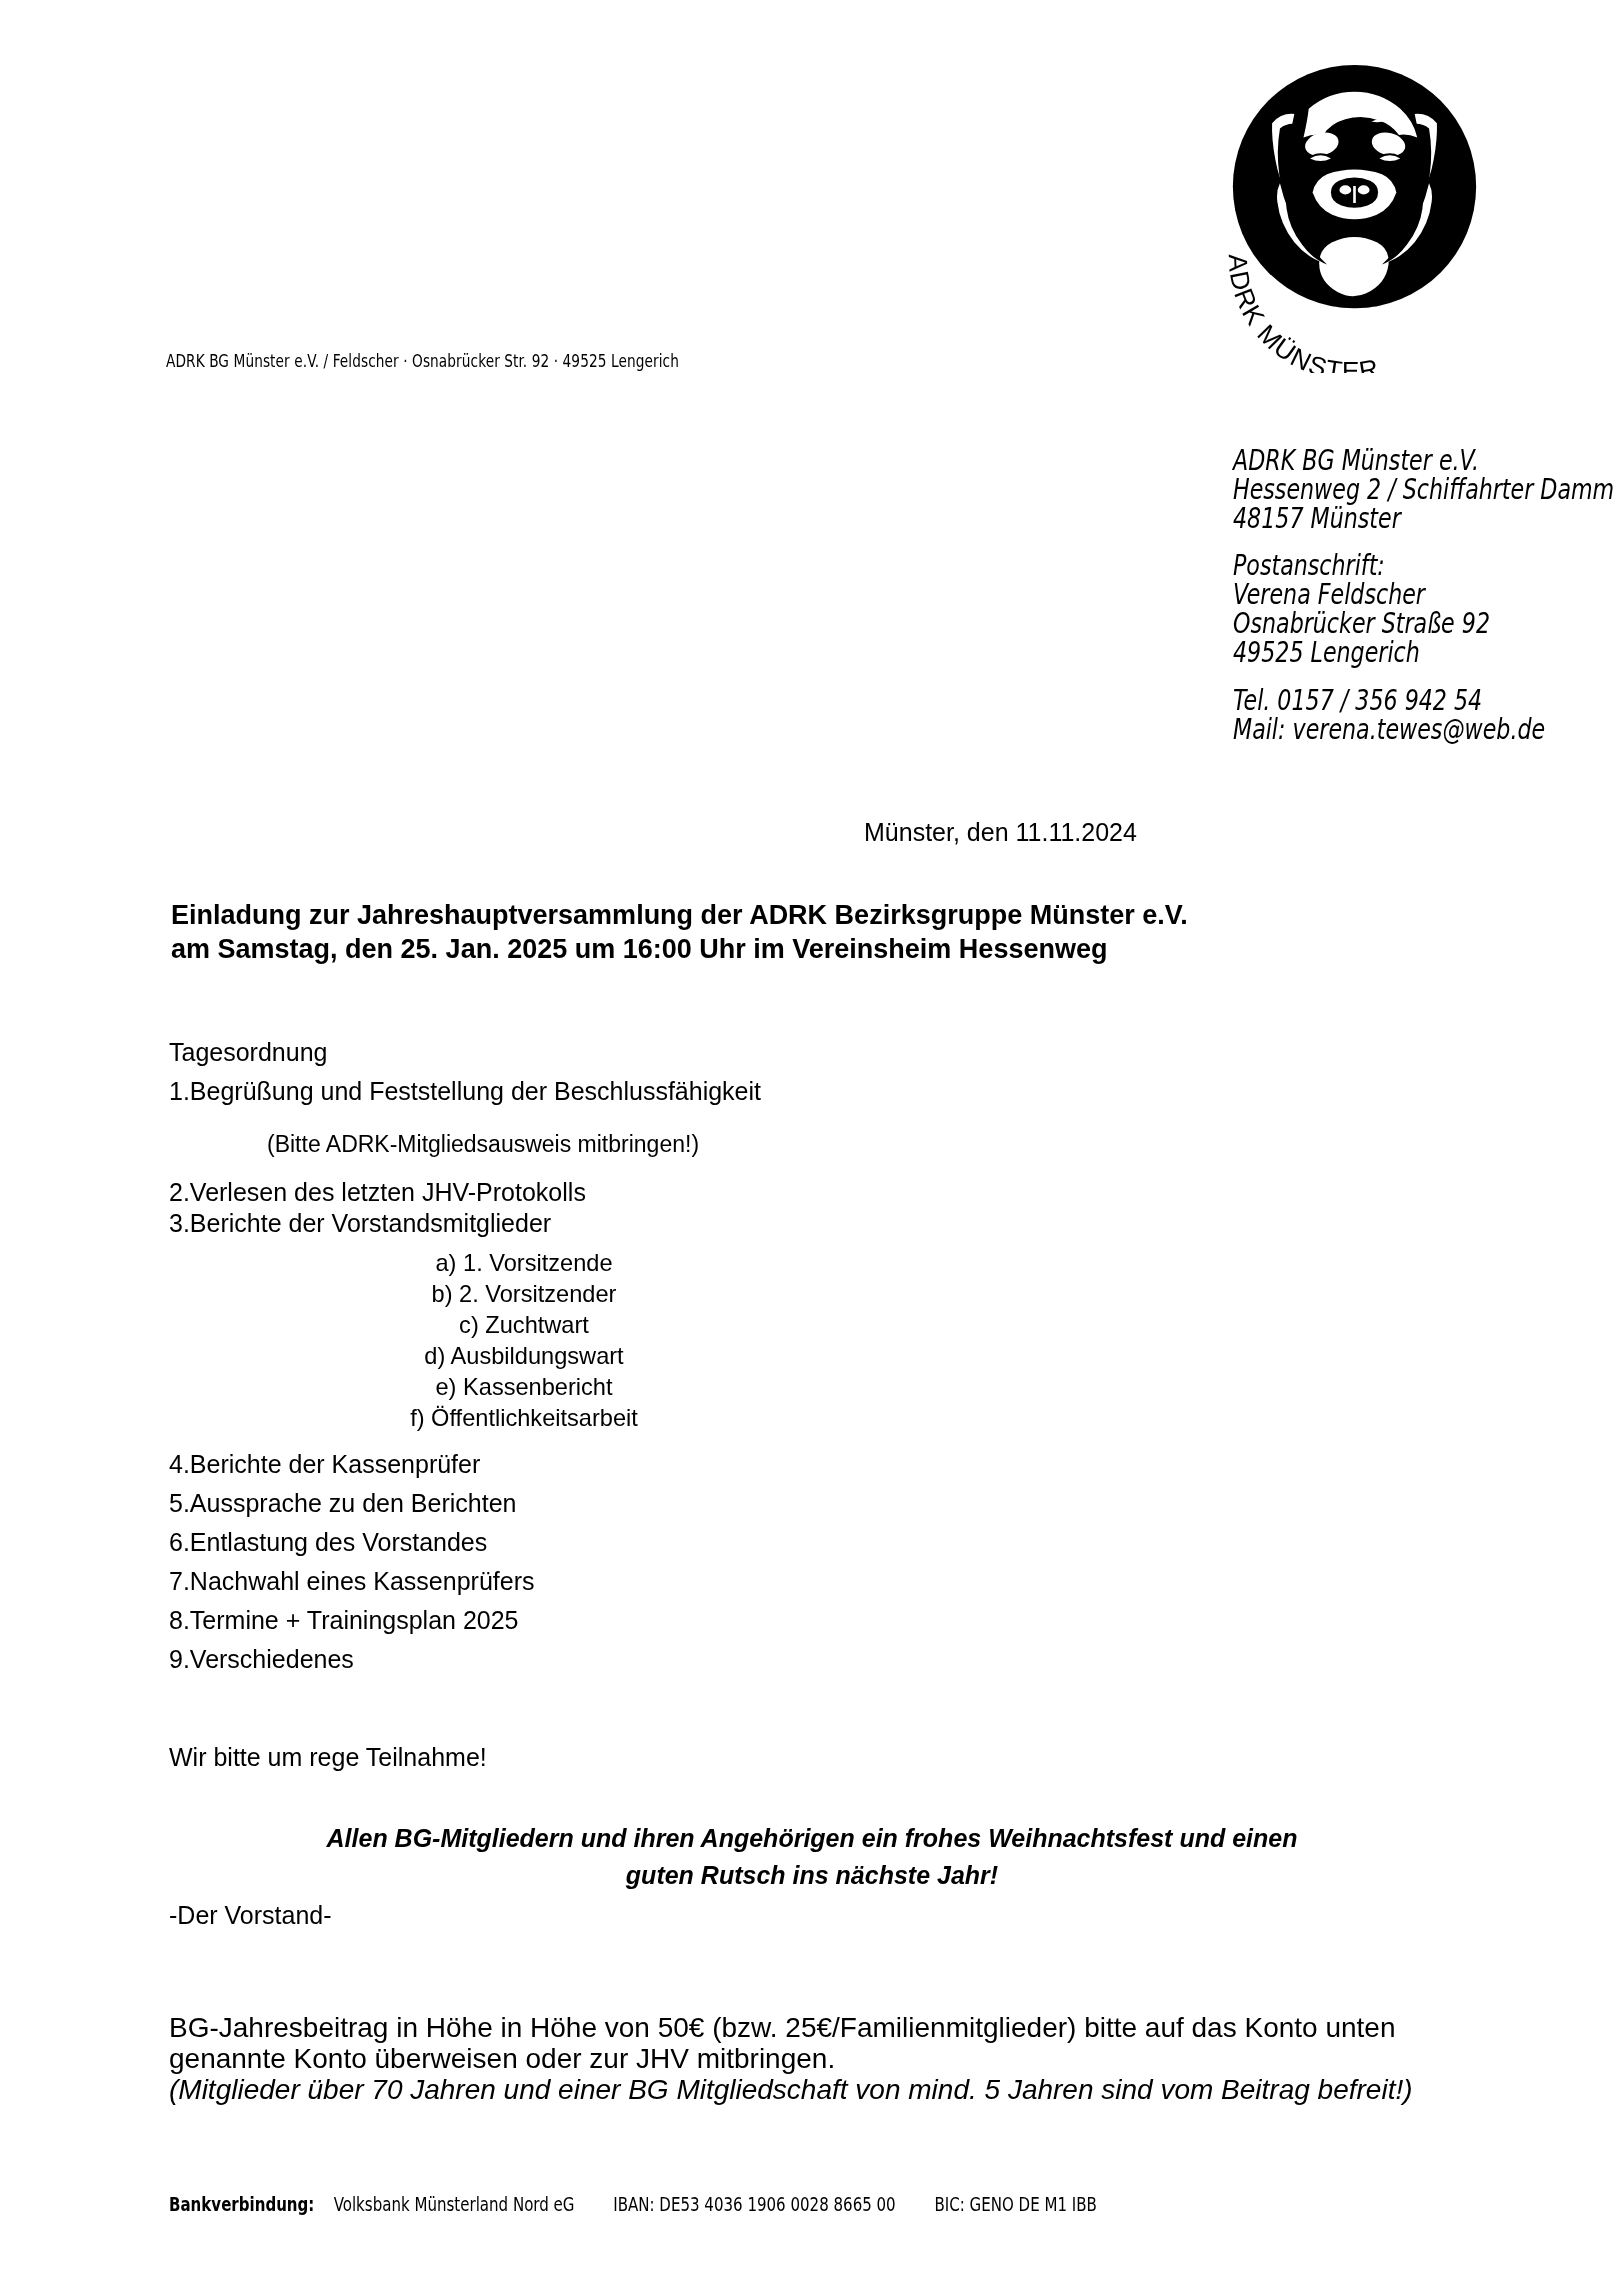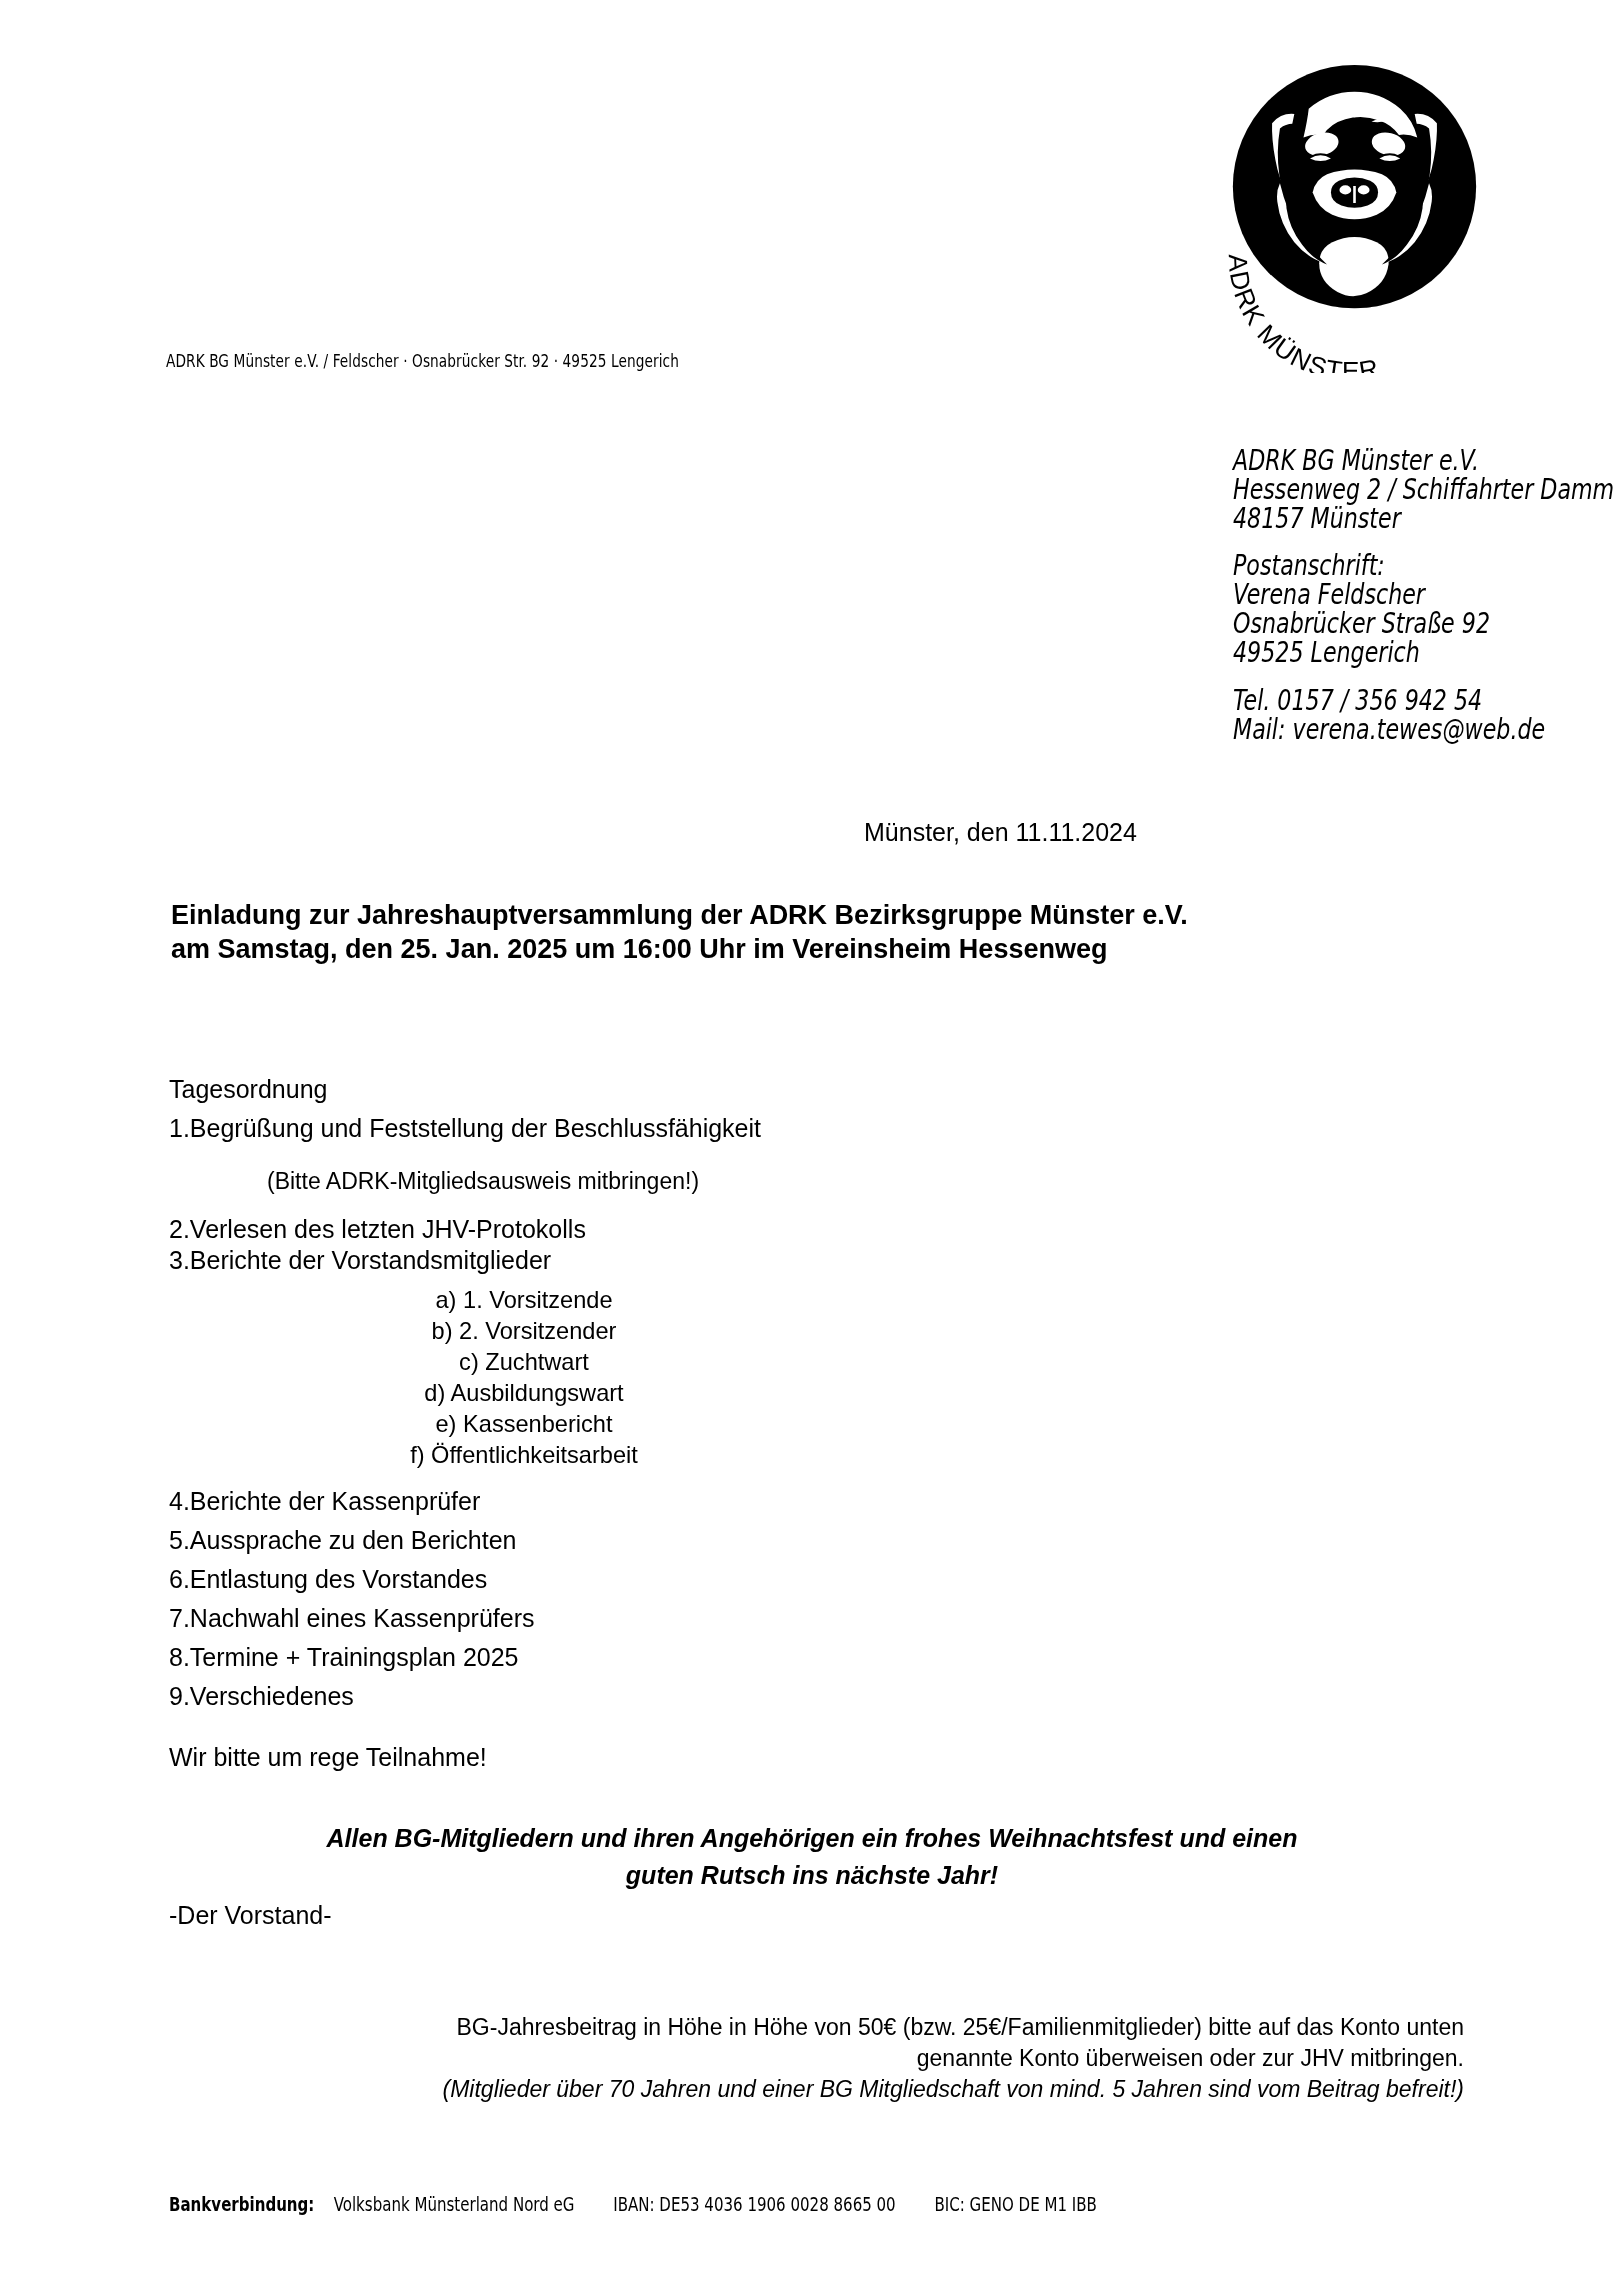--- a/index.html
+++ b/index.html
@@ -83,21 +83,21 @@
     top: 898px;
     font-size: 27px;
     font-weight: bold;
     line-height: 34px;
     white-space: nowrap;
   }
 
   .agenda {
     position: absolute;
     left: 169px;
-    top: 1074px;
+    top: 1037px;
     font-size: 25px;
     line-height: 31px;
   }
   .agenda .heading { margin-bottom: 7.9px; }
   .agenda .item { white-space: nowrap; }
   .agenda .note {
     padding-left: 98px;
     font-size: 23px;
     margin-top: 22px;
     white-space: nowrap;
@@ -140,23 +140,22 @@
     top: 1901px;
     font-size: 25px;
     white-space: nowrap;
   }
 
   .fee {
     position: absolute;
     left: 169px;
     top: 2012px;
     width: 1295px;
-    font-size: 23px;
+    font-size: 28px;
     line-height: 31px;
-    text-align: right;
   }
   .fee .it {
     font-style: italic;
   }
 
   .bank {
     position: absolute;
     left: 169px;
     top: 2193px;
     font-size: 19px;

